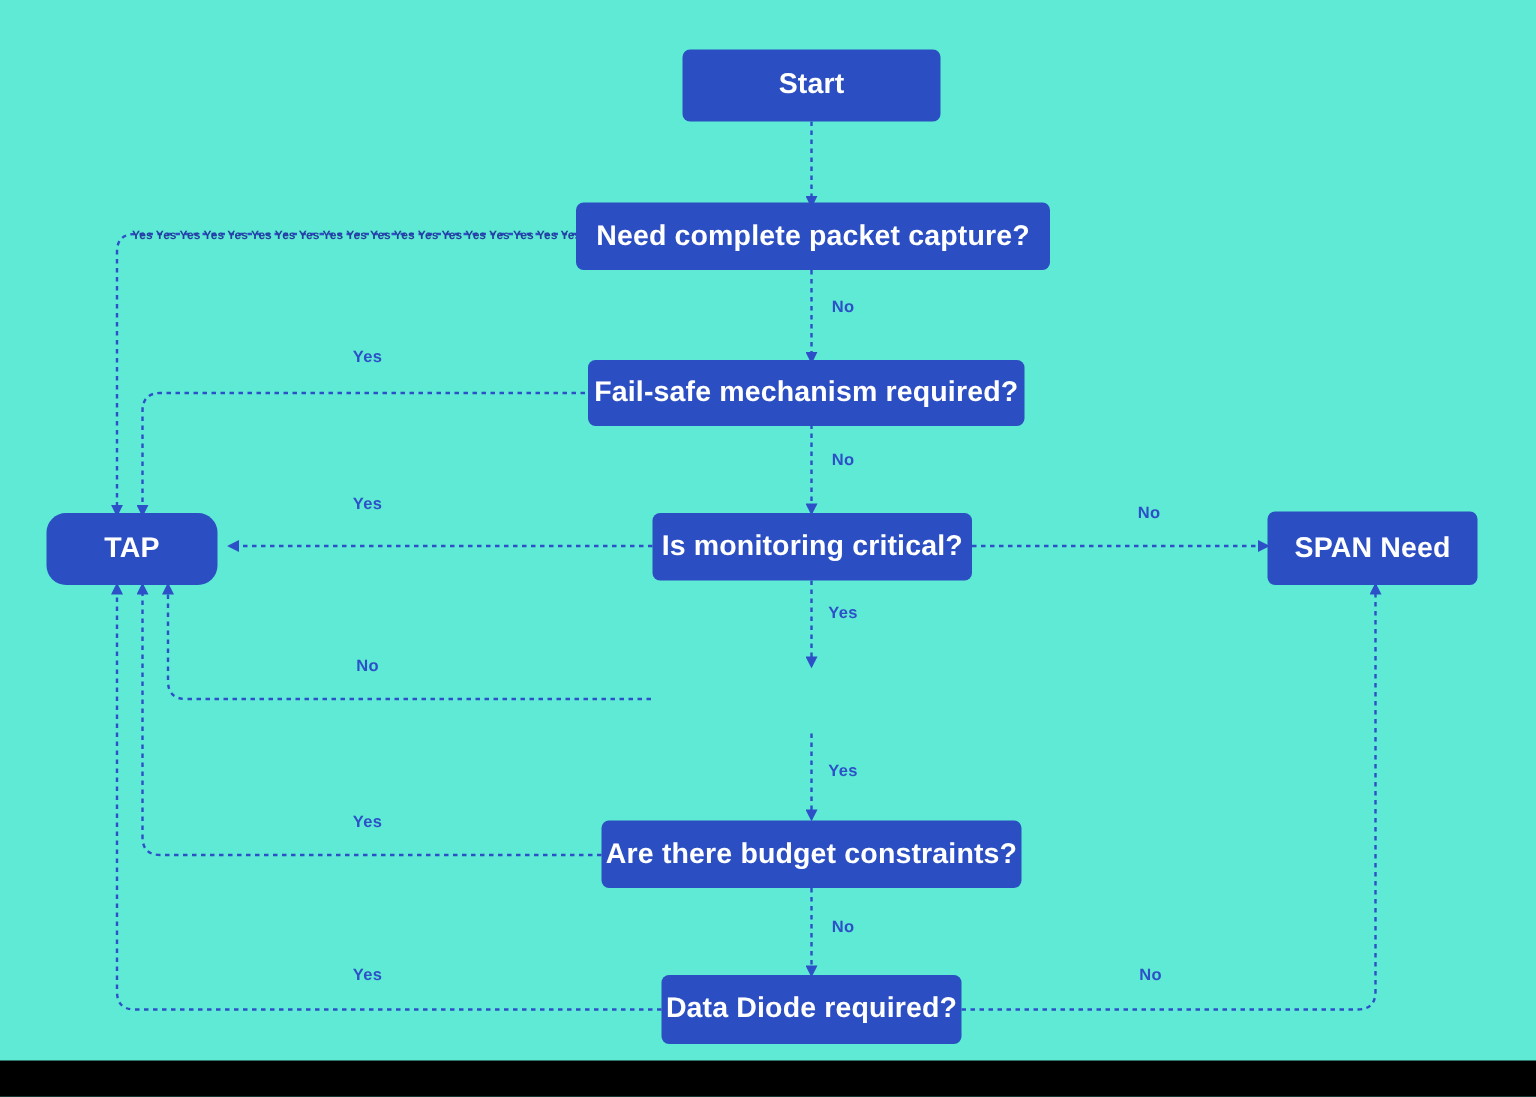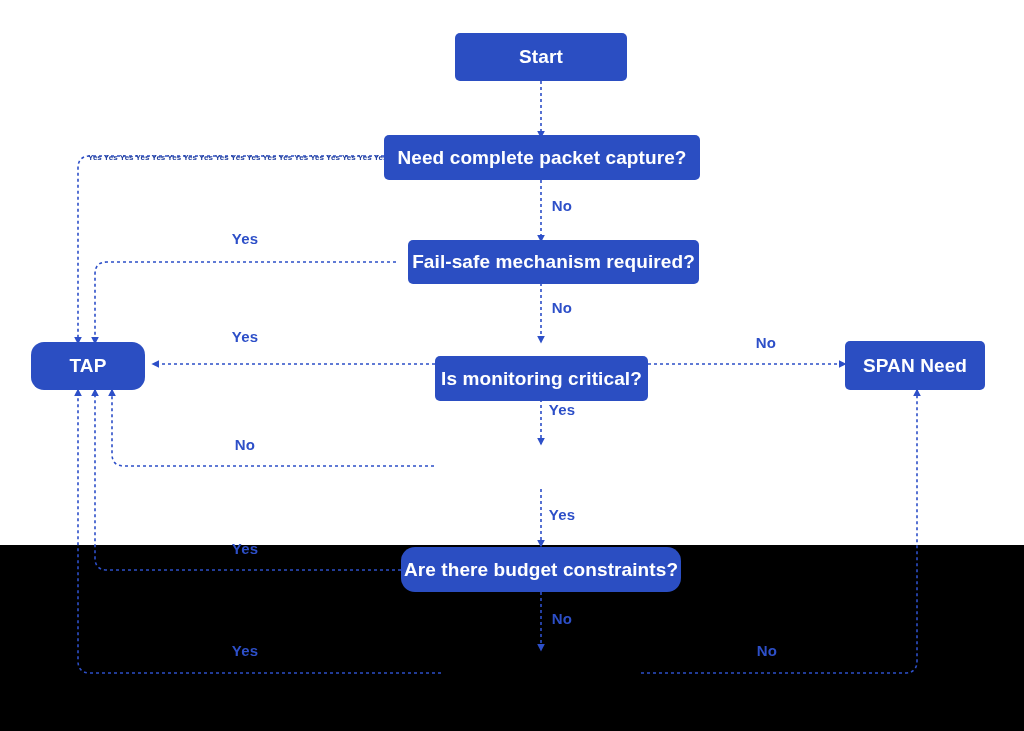--- a/index.html
+++ b/index.html
@@ -9,22 +9,22 @@
   }
   body {
     width: 1024px;
     height: 731px;
     font-family: "Liberation Sans", sans-serif;
     overflow: hidden;
   }
   #canvas {
     position: relative;
     width: 1024px;
-    height: 545px;
-    background: #ffffff;
+    height: 707px;
+    background: #5eead4;
   }
   svg#edges {
     position: absolute;
     left: 0;
     top: 0;
     width: 1024px;
     height: 731px;
     pointer-events: none;
   }
   .node {
@@ -41,21 +41,21 @@
     white-space: nowrap;
     box-sizing: border-box;
     padding: 0 18px;
   }
   .node.terminal {
     font-weight: 700;
   }
   .edge-label {
     position: absolute;
     color: #2d4fc8;
-    font-size: 15px;
+    font-size: 11px;
     font-weight: 700;
     letter-spacing: 0.2px;
     white-space: nowrap;
     transform: translate(-50%, -50%);
   }
   .edge-label.tiled {
     color: #23409f;
     font-size: 8px;
     font-weight: 700;
     letter-spacing: 0px;
@@ -107,33 +107,36 @@
   </svg>
 
   <div class="node terminal" style="left:455px; top:33px; width:172px; height:48px;">
     <span>Start</span>
   </div>
 
   <div class="node" style="left:384px; top:135px; width:316px; height:45px;">
     <span>Need complete packet capture?</span>
   </div>
 
-  <div class="node" style="left:408px; top:240px; width:291px; height:44px;">
+  <div class="node" style="left:392px; top:240px; width:291px; height:44px;">
     <span>Fail-safe mechanism required?</span>
   </div>
 
-  <div class="node" style="left:435px; top:356px; width:213px; height:45px;text-align:center;">
+  <div class="node" style="left:435px; top:342px; width:213px; height:45px;text-align:center;">
     <span>Is monitoring critical?</span>
   </div>
 
 
-  <div class="node" style="left:401px; top:547px; width:280px; height:45px;border-radius:14px;">
+  <div class="node" style="left:401px; top:547px; width:280px; height:45px;">
     <span>Are there budget constraints?</span>
   </div>
 
+  <div class="node" style="left:441px; top:650px; width:200px; height:46px;">
+    <span>Data Diode required?</span>
+  </div>
 
   <div class="node terminal" style="left:31px; top:342px; width:114px; height:48px;border-radius:13px;">
     <span>TAP</span>
   </div>
 
   <div class="node terminal" style="left:845px; top:341px; width:140px; height:49px;">
     <span>SPAN Need</span>
   </div>
 
   <div class="edge-label tiled" style="left:88px; top:157px; width:296px;">Yes Yes Yes Yes Yes Yes Yes Yes Yes Yes Yes Yes Yes Yes Yes Yes Yes Yes Yes Yes Yes Yes Yes Yes Yes Yes Yes Yes Yes Yes Yes Yes</div>

